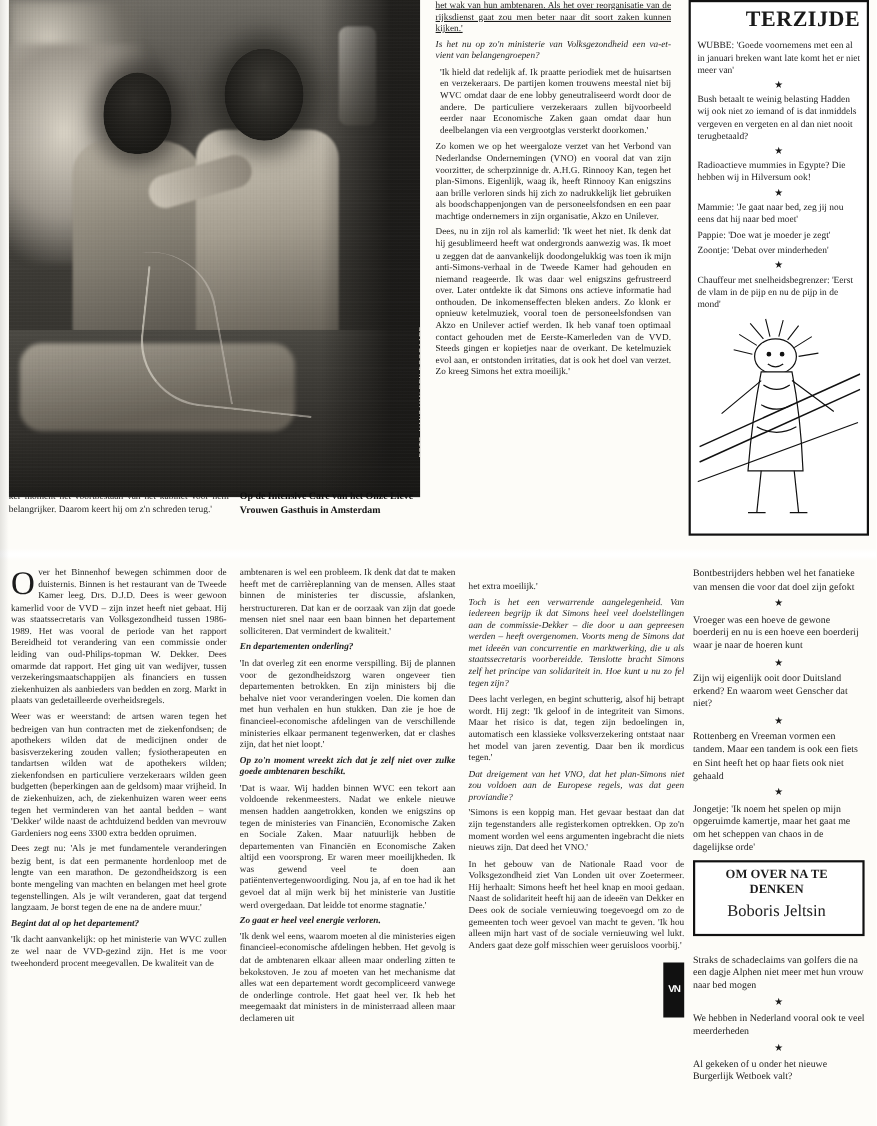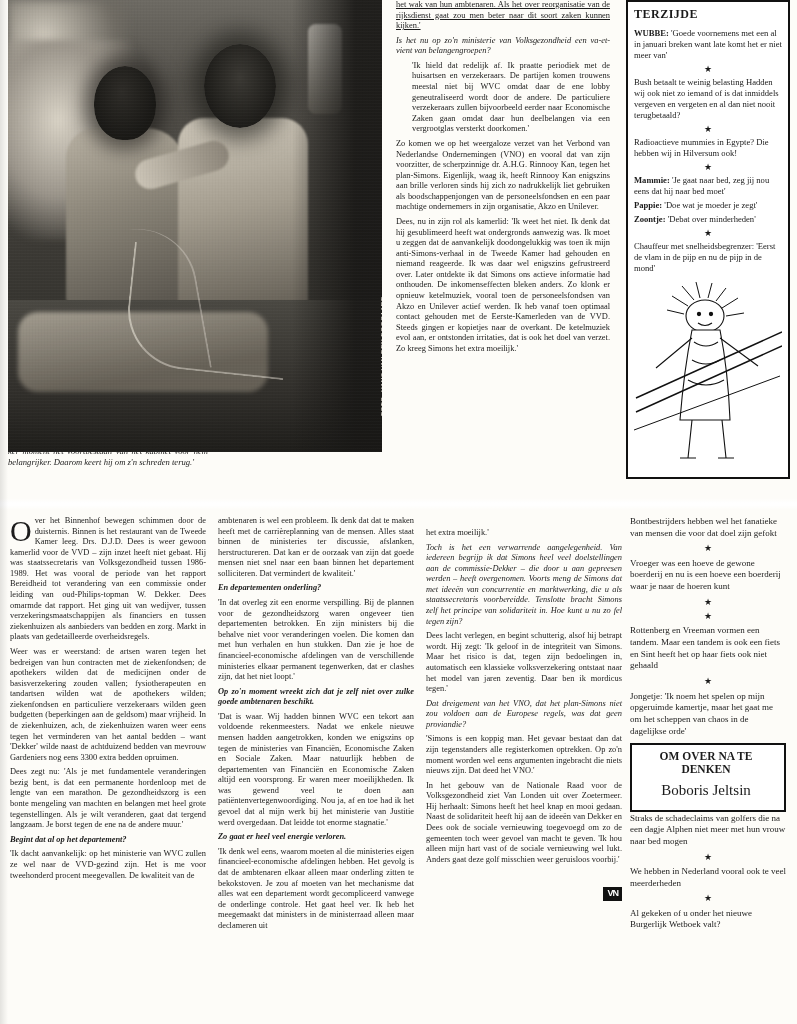--- a/index.html
+++ b/index.html
@@ -129,21 +129,20 @@
     letter-spacing: .4px;
     color: #e8e4da;
     white-space: nowrap;
   }
   .caption-row {
     position: absolute;
     left: 8px; top: 446px;
     width: 374px;
     display: flex;
     gap: 10px;
-    font-style: italic;
   }
   .caption-left {
     width: 200px;
     font-size: 8.6px;
     line-height: 1.25;
     text-align: justify;
     color: #222;
   }
   .caption-right {
     width: 164px;
@@ -168,32 +167,32 @@
     width: 164px; height: 500px;
   }
   .terzijde-box {
     border: 2px solid #111;
     padding: 5px 6px 7px 6px;
     background: #fff;
   }
   .terzijde-title {
     font-family: "Liberation Serif", serif;
     font-weight: bold;
-    font-size: 12px;
+    font-size: 20px;
     letter-spacing: .5px;
-    text-align: left;
+    text-align: right;
     margin: 0 0 6px 0;
   }
   .tz-item {
     font-size: 8.6px;
     line-height: 1.28;
     text-align: left;
     margin: 0 0 3px 0;
   }
-  .tz-item b { font-weight: bold; }
+  .tz-item b { font-weight: normal; }
   .tz-star {
     text-align: center;
     font-size: 9px;
     margin: 1px 0 3px 0;
   }
   .cartoon {
     position: relative;
     margin-top: 6px;
     height: 190px;
     overflow: hidden;
@@ -255,24 +254,24 @@
     text-align: left;
   }
   .b4-star { text-align: center; font-size: 9px; margin: 1px 0 3px 0; }
   .vn-logo {
     display: inline-block;
     background: #111;
     color: #fff;
     font-family: "Liberation Sans", sans-serif;
     font-weight: bold;
     font-size: 9px;
-    padding: 1px 4px;
+    padding: 19px 4px;
     letter-spacing: -1px;
     float: right;
-    margin-top: 18px;
+    margin-top: 6px;
   }
   .scan-fold {
     position: absolute;
     left: 0; top: 498px; width: 797px; height: 12px;
     background: linear-gradient(180deg, rgba(255,255,255,0) 0%, #ffffff 40%, #ffffff 60%, rgba(255,255,255,0) 100%);
   }
   .edge-shadow-l {
     position: absolute; left: 0; top: 0; width: 8px; height: 1024px;
     background: linear-gradient(90deg, rgba(0,0,0,.10), rgba(0,0,0,0));
   }
@@ -299,26 +298,27 @@
         <div class="ph-tube"></div>
         <div class="ph-tube2"></div>
         <div class="ph-dark-r"></div>
         <div class="ph-grain"></div>
       </div>
       <div class="photo-credit">FOTO: HANS VAN DEN BOOGAARD</div>
     </div>
 
     <div class="caption-row">
       <div class="caption-left">ker moment het voortbestaan van het kabinet voor hem belangrijker. Daarom keert hij om z'n schreden terug.'</div>
+      <div class="caption-right">Op de Intensive Care van het Onze Lieve Vrouwen Gasthuis in Amsterdam</div>
     </div>
 
     <div class="col-top-2">
       <p style="margin:0 0 4px 0;text-decoration:underline;">het wak van hun ambtenaren. Als het over reorganisatie van de rijksdienst gaat zou men beter naar dit soort zaken kunnen kijken.'</p>
       <p class="it" style="margin:0 0 4px 0;">Is het nu op zo'n ministerie van Volksgezondheid een va-et-vient van belangengroepen?</p>
-      <p style="margin:0 0 4px 16px;">'Ik hield dat redelijk af. Ik praatte periodiek met de huisartsen en verzekeraars. De partijen komen trouwens meestal niet bij WVC omdat daar de ene lobby geneutraliseerd wordt door de andere. De particuliere verzekeraars zullen bijvoorbeeld eerder naar Economische Zaken gaan omdat daar hun deelbelangen via een vergrootglas versterkt doorkomen.'</p>
+      <p style="margin:0 0 4px 4px;">'Ik hield dat redelijk af. Ik praatte periodiek met de huisartsen en verzekeraars. De partijen komen trouwens meestal niet bij WVC omdat daar de ene lobby geneutraliseerd wordt door de andere. De particuliere verzekeraars zullen bijvoorbeeld eerder naar Economische Zaken gaan omdat daar hun deelbelangen via een vergrootglas versterkt doorkomen.'</p>
       <p style="margin:0 0 4px 0;">Zo komen we op het weergaloze verzet van het Verbond van Nederlandse Ondernemingen (VNO) en vooral dat van zijn voorzitter, de scherpzinnige dr. A.H.G. Rinnooy Kan, tegen het plan-Simons. Eigenlijk, waag ik, heeft Rinnooy Kan enigszins aan brille verloren sinds hij zich zo nadrukkelijk liet gebruiken als boodschappenjongen van de personeelsfondsen en een paar machtige ondernemers in zijn organisatie, Akzo en Unilever.</p>
       <p style="margin:0 0 4px 0;">Dees, nu in zijn rol als kamerlid: 'Ik weet het niet. Ik denk dat hij gesublimeerd heeft wat ondergronds aanwezig was. Ik moet u zeggen dat de aanvankelijk doodongelukkig was toen ik mijn anti-Simons-verhaal in de Tweede Kamer had gehouden en niemand reageerde. Ik was daar wel enigszins gefrustreerd over. Later ontdekte ik dat Simons ons actieve informatie had onthouden. De inkomenseffecten bleken anders. Zo klonk er opnieuw ketelmuziek, vooral toen de personeelsfondsen van Akzo en Unilever actief werden. Ik heb vanaf toen optimaal contact gehouden met de Eerste-Kamerleden van de VVD. Steeds gingen er kopietjes naar de overkant. De ketelmuziek evol aan, er ontstonden irritaties, dat is ook het doel van verzet. Zo kreeg Simons het extra moeilijk.'</p>
     </div>
 
     <div class="col-top-3">
       <div class="terzijde-box">
         <div class="terzijde-title">TERZIJDE</div>
 
         <p class="tz-item"><b>WUBBE:</b> <span>'Goede voornemens met een al in januari breken want late komt het er niet meer van'</span></p>
         <div class="tz-star">★</div>
@@ -397,31 +397,32 @@
       <p>'Simons is een koppig man. Het gevaar bestaat dan dat zijn tegenstanders alle registerkomen optrekken. Op zo'n moment worden wel eens argumenten ingebracht die niets nieuws zijn. Dat deed het VNO.'</p>
       <p>In het gebouw van de Nationale Raad voor de Volksgezondheid ziet Van Londen uit over Zoetermeer. Hij herhaalt: Simons heeft het heel knap en mooi gedaan. Naast de solidariteit heeft hij aan de ideeën van Dekker en Dees ook de sociale vernieuwing toegevoegd om zo de gemeenten toch weer gevoel van macht te geven. 'Ik hou alleen mijn hart vast of de sociale vernieuwing wel lukt. Anders gaat deze golf misschien weer geruisloos voorbij.'</p>
       <span class="vn-logo">VN</span>
     </div>
 
     <div class="col col-b4">
       <p class="b4-item">Bontbestrijders hebben wel het fanatieke van mensen die voor dat doel zijn gefokt</p>
       <div class="b4-star">★</div>
       <p class="b4-item">Vroeger was een hoeve de gewone boerderij en nu is een hoeve een boerderij waar je naar de hoeren kunt</p>
       <div class="b4-star">★</div>
+      <p class="b4-item">Zijn wij eigenlijk ooit door Duitsland erkend? En waarom weet Genscher dat niet?</p>
       <div class="b4-star">★</div>
       <p class="b4-item">Rottenberg en Vreeman vormen een tandem. Maar een tandem is ook een fiets en Sint heeft het op haar fiets ook niet gehaald</p>
       <div class="b4-star">★</div>
       <p class="b4-item">Jongetje: 'Ik noem het spelen op mijn opgeruimde kamertje, maar het gaat me om het scheppen van chaos in de dagelijkse orde'</p>
 
       <div class="denken-box">
         <p class="denken-title">OM OVER NA TE DENKEN</p>
         <p class="denken-author">Boboris Jeltsin</p>
       </div>
 
-      <p class="b4-item" style="margin-top:1px;">Straks de schadeclaims van golfers die na een dagje Alphen niet meer met hun vrouw naar bed mogen</p>
+      <p class="b4-item" style="margin-top:16px;">Straks de schadeclaims van golfers die na een dagje Alphen niet meer met hun vrouw naar bed mogen</p>
       <div class="b4-star">★</div>
       <p class="b4-item">We hebben in Nederland vooral ook te veel meerderheden</p>
       <div class="b4-star">★</div>
       <p class="b4-item">Al gekeken of u onder het nieuwe Burgerlijk Wetboek valt?</p>
     </div>
   </div>
 
   <div class="edge-shadow-l"></div>
 </div>
 

